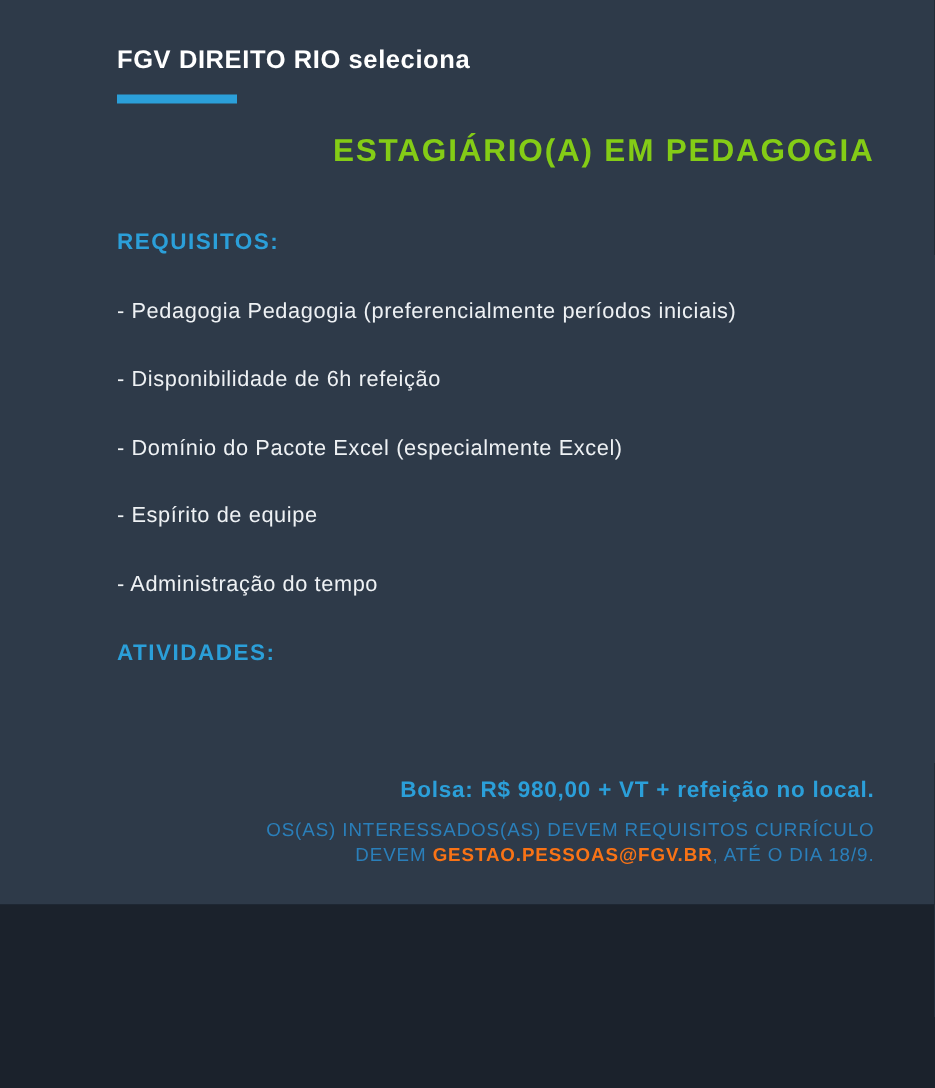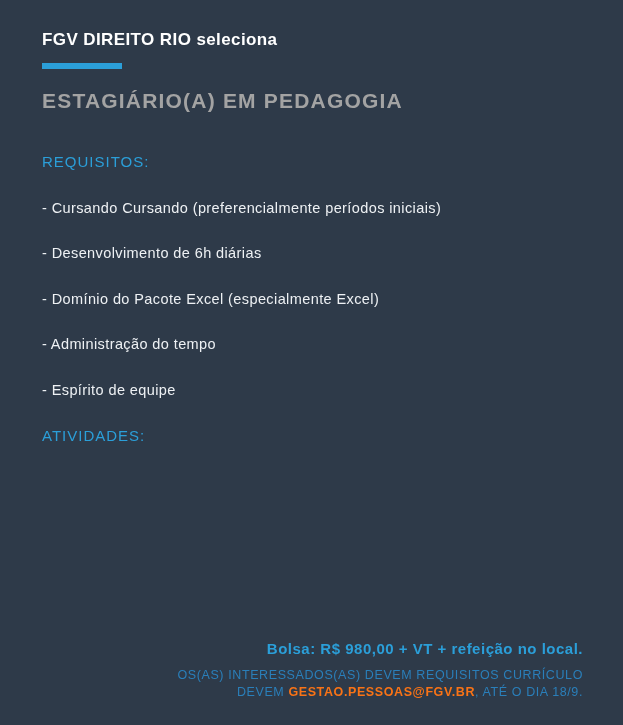--- a/index.html
+++ b/index.html
@@ -8,49 +8,50 @@
   }
   body {
     font-family: "Liberation Sans", "DejaVu Sans", sans-serif;
     display: flex;
     justify-content: flex-start;
     align-items: flex-start;
   }
   .flyer {
     position: relative;
     width: 623px;
-    height: 725px;
+    height: 603px;
     background: #2e3a49;
     color: #f2f4f6;
-    padding: 30px 40px 24px 42px;
+    padding: 30px 40px 24px 78px;
     overflow: hidden;
   }
   .flyer-title {
     font-size: 17px;
     font-weight: bold;
     color: #ffffff;
     letter-spacing: 0.4px;
     margin-bottom: 13px;
   }
   .accent-dash {
     width: 80px;
     height: 6px;
     background: #2b9fd9;
     margin-bottom: 20px;
   }
   .flyer-heading {
     font-size: 21px;
     font-weight: bold;
-    color: #a3a3a3;
+    color: #84cc16;
     letter-spacing: 1.2px;
     margin-bottom: 40px;
+    text-align: right;
   }
   .section-heading {
     font-size: 15px;
-    font-weight: normal;
+    font-weight: bold;
     color: #2b9fd9;
     letter-spacing: 1px;
     margin-bottom: 30px;
   }
   .item-list {
     list-style: none;
   }
   .item-list li {
     font-size: 14.5px;
     color: #eef1f4;
@@ -92,25 +93,25 @@
 
   <div class="flyer-title">FGV DIREITO RIO seleciona</div>
 
   <div class="accent-dash"></div>
 
   <div class="flyer-heading">ESTAGIÁRIO(A) EM PEDAGOGIA</div>
 
   <div class="section-requisitos">
     <div class="section-heading">REQUISITOS:</div>
     <ul class="item-list">
-      <li>- Cursando Cursando (preferencialmente períodos iniciais)</li>
-      <li>- Desenvolvimento de 6h diárias</li>
+      <li>- Pedagogia Pedagogia (preferencialmente períodos iniciais)</li>
+      <li>- Disponibilidade de 6h refeição</li>
       <li>- Domínio do Pacote Excel (especialmente Excel)</li>
+      <li>- Espírito de equipe</li>
       <li>- Administração do tempo</li>
-      <li>- Espírito de equipe</li>
     </ul>
   </div>
 
   <div class="section-atividades">
     <div class="section-heading">ATIVIDADES:</div>
   </div>
 
   <div class="footer">
     <div class="footer-bolsa">Bolsa: R$ 980,00 + VT + refeição no local.</div>
     <div class="footer-small">

